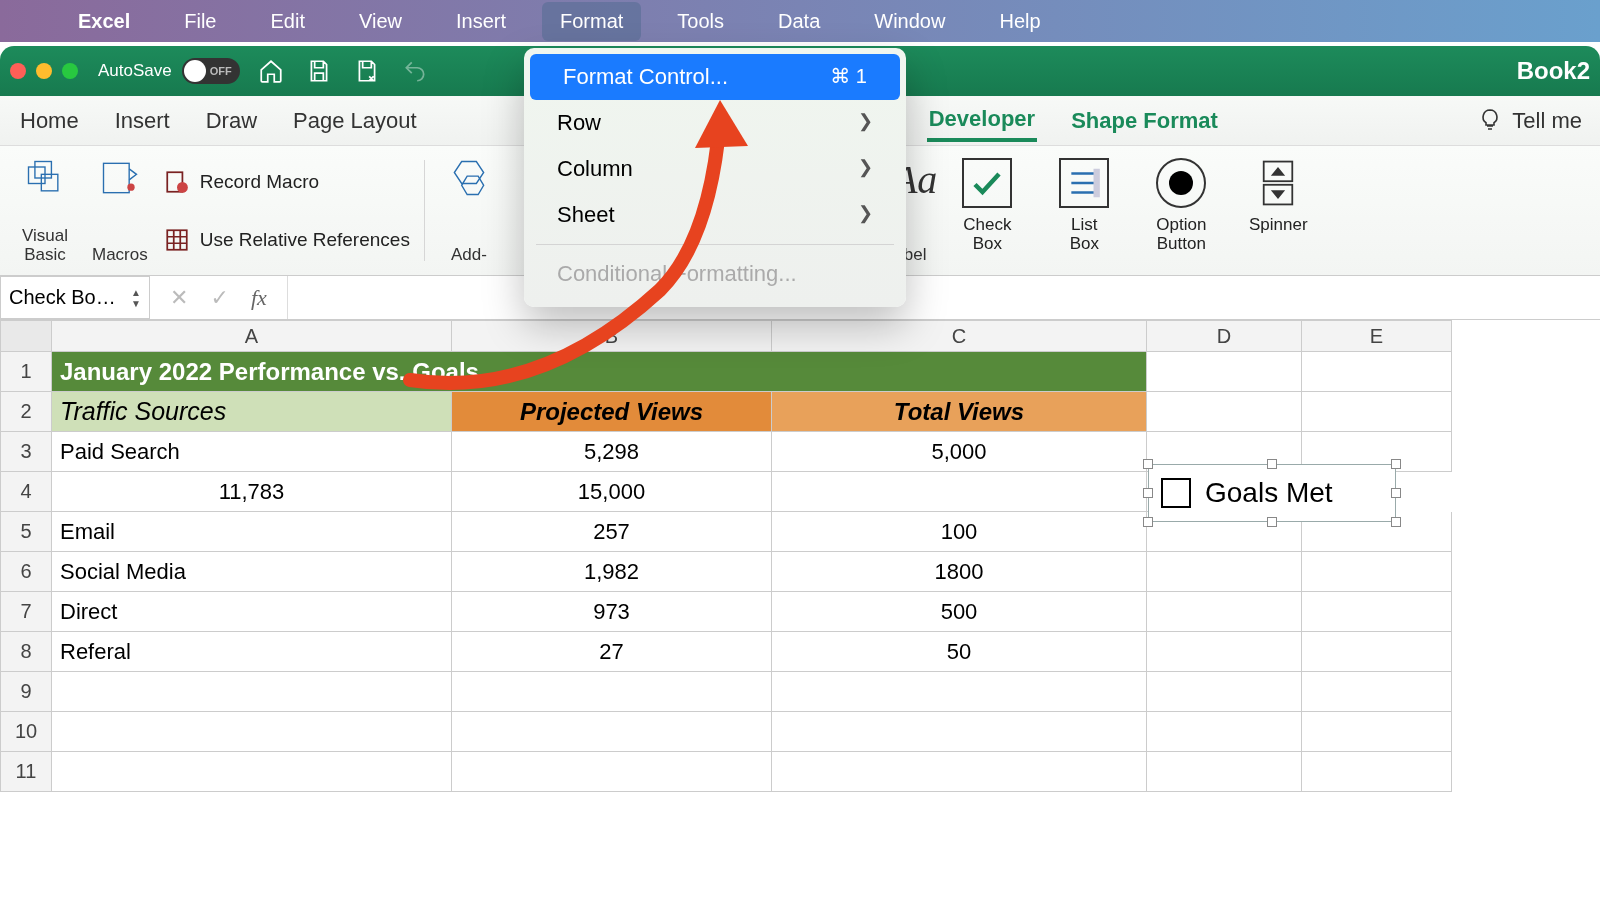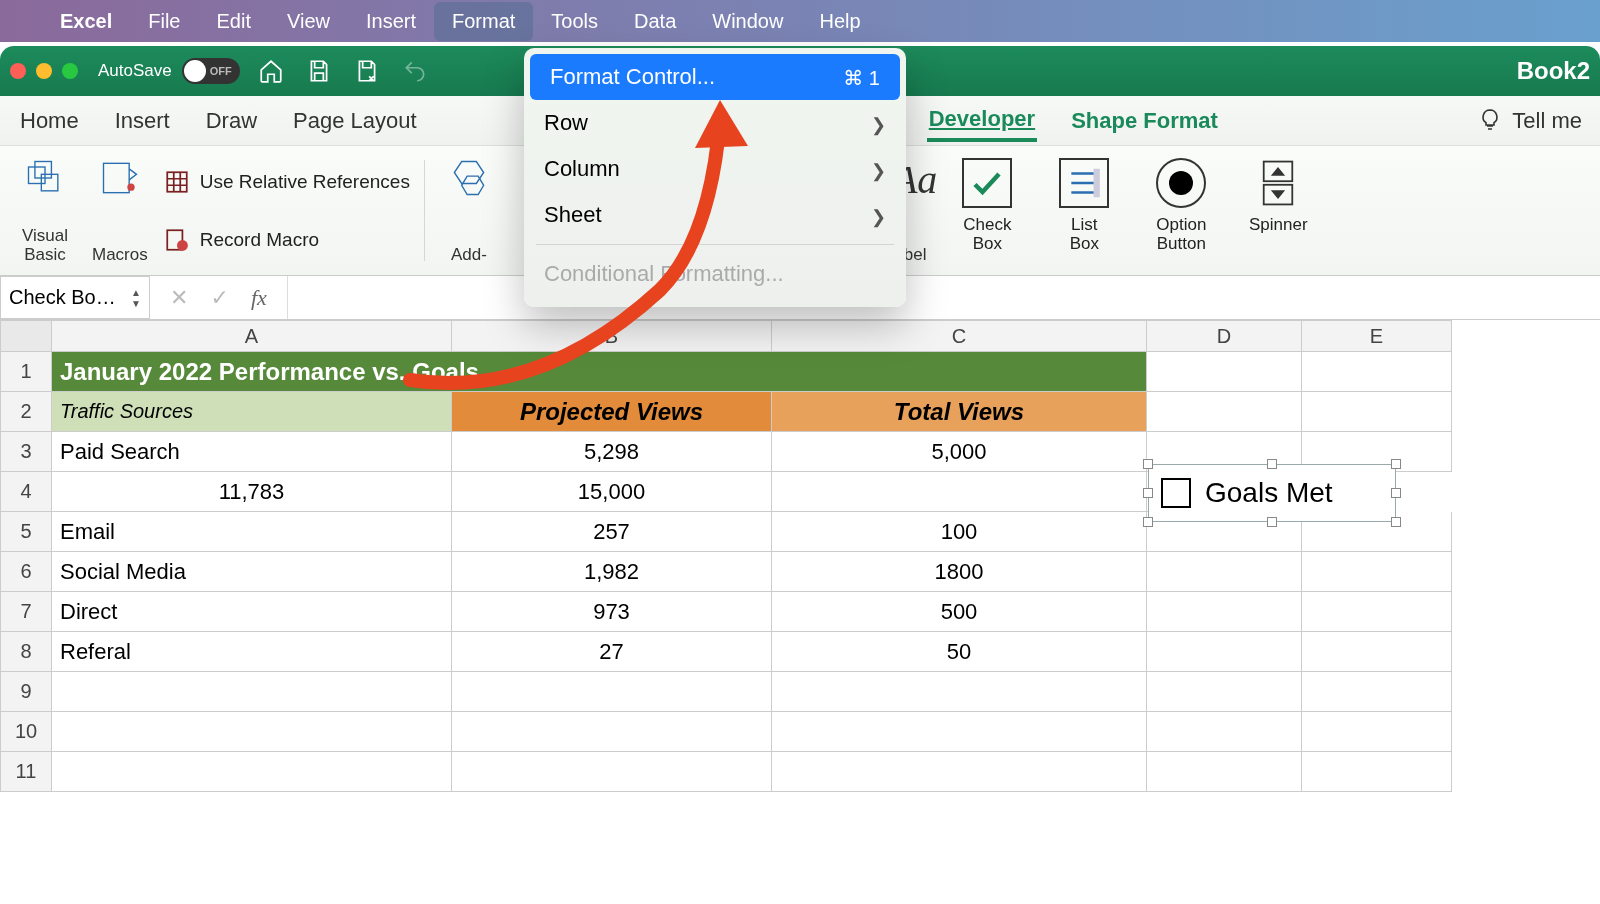--- a/index.html
+++ b/index.html
@@ -1,19 +1,19 @@
 <!DOCTYPE html>
 <html><head>
 <meta charset="utf-8">
 <style>
 * { margin: 0; padding: 0; box-sizing: border-box; font-family: -apple-system, "Helvetica Neue", Arial, sans-serif; }
 body { width: 1600px; height: 904px; background: #fff; overflow: hidden; position: relative; }
 
 
-.mac-menubar { height: 42px; background: linear-gradient(90deg, #8a6a9b 0%, #7a84b4 50%, #6aa0cd 100%); display: flex; align-items: center; padding: 0 14px; color: #fff; font-size: 20px; position: relative; z-index: 10; }
+.mac-menubar { height: 42px; background: linear-gradient(90deg, #8a6a9b 0%, #7a84b4 50%, #6aa0cd 100%); display: flex; align-items: center; padding: 0 14px; color: #fff; font-size: 20px; position: relative; z-index: 10; gap: 18px; }
 .mac-menubar .apple { font-size: 22px; margin-right: 28px; }
 .mac-menubar .mi { padding: 8px 18px; cursor: default; border-radius: 6px; }
 .mac-menubar .mi.bold { font-weight: 700; }
 .mac-menubar .mi.open { background: rgba(90,110,150,.65); }
 
 
 .titlebar { height: 50px; background: #1a8a5a; background: linear-gradient(#1d8b5b,#177a4f); display: flex; align-items: center; padding: 0 10px; color: #fff; font-size: 18px; border-top-left-radius: 14px; border-top-right-radius: 14px; margin-top: 4px; }
 .traffic { display: flex; gap: 10px; margin-right: 20px; }
 .dot { width: 16px; height: 16px; border-radius: 50%; }
 .dot.red{background:#ff5f57;} .dot.yellow{background:#febc2e;} .dot.green{background:#28c840;}
@@ -23,21 +23,21 @@
 .toggle::before { content:""; width:22px; height:22px; border-radius:50%; background:#fff; position:absolute; left:2px; }
 .toggle span{margin-right:6px;}
 
 .qat { display: flex; gap: 22px; align-items:center; margin-right: auto; }
 .qat svg { width: 26px; height: 26px; stroke:#fff; fill:none; stroke-width:1.6; }
 .titlebar { position: relative; }
 
 
 .ribbon-tabs { height: 50px; background: linear-gradient(#f7f9f7,#f0f2f0); display:flex; align-items:center; padding: 0 18px; gap: 32px; font-size: 22px; color:#333; border-bottom: 1px solid #ddd; }
 .ribbon-tabs .tab { padding: 6px 2px; cursor: default; }
-.ribbon-tabs .tab.active { color:#1a8a5a; font-weight:700; border-bottom: 4px solid #1a8a5a; text-decoration: underline; }
+.ribbon-tabs .tab.active { color:#1a8a5a; font-weight:700; border-bottom: 4px solid #1a8a5a; }
 .ribbon-tabs .tab.green { color:#1a8a5a; font-weight:700; }
 .ribbon-tabs .tellme { margin-left:auto; display:flex; align-items:flex-start; gap:10px; }
 .ribbon-tabs .bulb { width:24px; height:24px; }
 .tab.cut { }
 
 
 .ribbon { height: 130px; background: linear-gradient(#fafcfa,#f3f5f3); display:flex; align-items:stretch; padding: 6px 14px; gap: 8px; border-bottom:1px solid #ccc; }
 .rg { display:flex; flex-direction:column; align-items:center; justify-content:flex-start; padding:4px 8px; font-size:16px; text-align:center; color:#333; }
 .rg .lbl { margin-top:auto; font-size:17px; line-height:1.15; }
 .rg svg { stroke:#2a6fb0; fill:none; stroke-width:1.5; }
@@ -65,27 +65,27 @@
 .sheet { position: relative; }
 .colheaders { display:grid; grid-template-columns:52px 400px 320px 375px 155px 150px; height:32px; }
 .ch { border:1px solid #ccc; border-left:none; background:#f3f3f3; display:flex; align-items:center; justify-content:center; font-size:20px; color:#444; }
 .ch:first-child{border-left:1px solid #ccc; background:#e9e9e9;}
 .row { display:grid; grid-template-columns:52px 400px 320px 375px 155px 150px; height:40px; }
 .rh { border:1px solid #ccc; border-top:none; background:#f3f3f3; display:flex; align-items:center; justify-content:center; font-size:20px; color:#444; }
 .cell { border-right:1px solid #ccc; border-bottom:1px solid #ccc; display:flex; align-items:center; padding:0 8px; font-size:22px; }
 .cell.c{justify-content:center;}
 .row.title .cell{ background:#568a3a; color:#fff; font-weight:700; font-size:24px; }
 .row.title .cell.span{grid-column: span 3;}
-.row.hdr .cell.a{ background:#cfe0b8; font-style:italic; font-size:20px; }
+.row.hdr .cell.a{ background:#cfe0b8; font-style:italic; font-size:25px; }
 .row.hdr .cell.b,.row.hdr .cell.cc{ background:#e8a15a; color:#000; font-weight:700; font-style:italic; font-size:24px; justify-content:center; }
 .row.hdr .cell.cc{ background:#e28b3a; }
 
 
 .dropdown { position:absolute; left:524px; top:48px; width:382px; background:linear-gradient(#f0f6ef,#eef0ee); border-radius:10px; box-shadow:0 18px 40px rgba(0,0,0,.25); padding:6px 0 10px; z-index:100; font-size:22px; }
-.dropdown .item{ padding:10px 20px; display:flex; align-items:flex-end; justify-content:space-between; cursor:default; }
+.dropdown .item{ padding:10px 33px; display:flex; align-items:flex-start; justify-content:space-between; cursor:default; }
 .dropdown .item.sel{ background:#1a7bff; color:#fff; border-radius:6px; margin:0 6px; }
 .dropdown .item.sel .kb{ color:#fff; }
 .dropdown .kb{ color:#555; font-size:20px; }
 .dropdown .chevron{ color:#555; font-size:18px; }
 .dropdown hr{ border:none; border-top:1px solid #d4d4d4; margin:6px 12px; }
 .dropdown .disabled{ color:#aaa; }
 
 
 .chk-shape { position:absolute; left:1148px; top:464px; width:248px; height:58px; border:1px solid #9aa; display:flex; align-items:center; padding:0 12px; font-size:28px; gap:14px; background:#fff; }
 .chk-shape .box{ width:30px; height:30px; border:2.5px solid #000; }
@@ -177,32 +177,32 @@
   <div class="rg big">
     <svg viewBox="0 0 48 48" stroke="#c44">
         <rect x="6" y="8" width="28" height="32"></rect>
         <path d="M34 14l8 6-8 6"></path>
         <circle cx="36" cy="34" r="4" fill="#c44" stroke="none"></circle>
       </svg>
     <div class="lbl">Macros</div>
   </div>
   <div class="rg-col">
     <div class="row">
+      <svg viewBox="0 0 24 24">
+          <rect x="3" y="3" width="14" height="18"></rect>
+          <circle cx="17" cy="17" r="5" fill="#c44" stroke="none"></circle>
+        </svg>
+      <span>Record Macro</span>
+    </div>
+    <div class="row">
       <svg viewBox="0 0 24 24" stroke="#2a6fb0">
           <rect x="3" y="3" width="18" height="18"></rect>
           <path d="M3 9h18M3 15h18M9 3v18M15 3v18"></path>
         </svg>
       <span>Use Relative References</span>
-    </div>
-    <div class="row">
-      <svg viewBox="0 0 24 24">
-          <rect x="3" y="3" width="14" height="18"></rect>
-          <circle cx="17" cy="17" r="5" fill="#c44" stroke="none"></circle>
-        </svg>
-      <span>Record Macro</span>
     </div>
   </div>
   <div class="sep"></div>
   <div class="rg big">
     <svg class="addins-ico" viewBox="0 0 48 48">
         <polygon points="16,6 32,6 40,18 32,30 16,30 8,18"></polygon>
         <polygon points="22,22 34,22 40,32 34,42 22,42 16,32"></polygon>
       </svg>
     <div class="lbl">Add-</div>
   </div>

